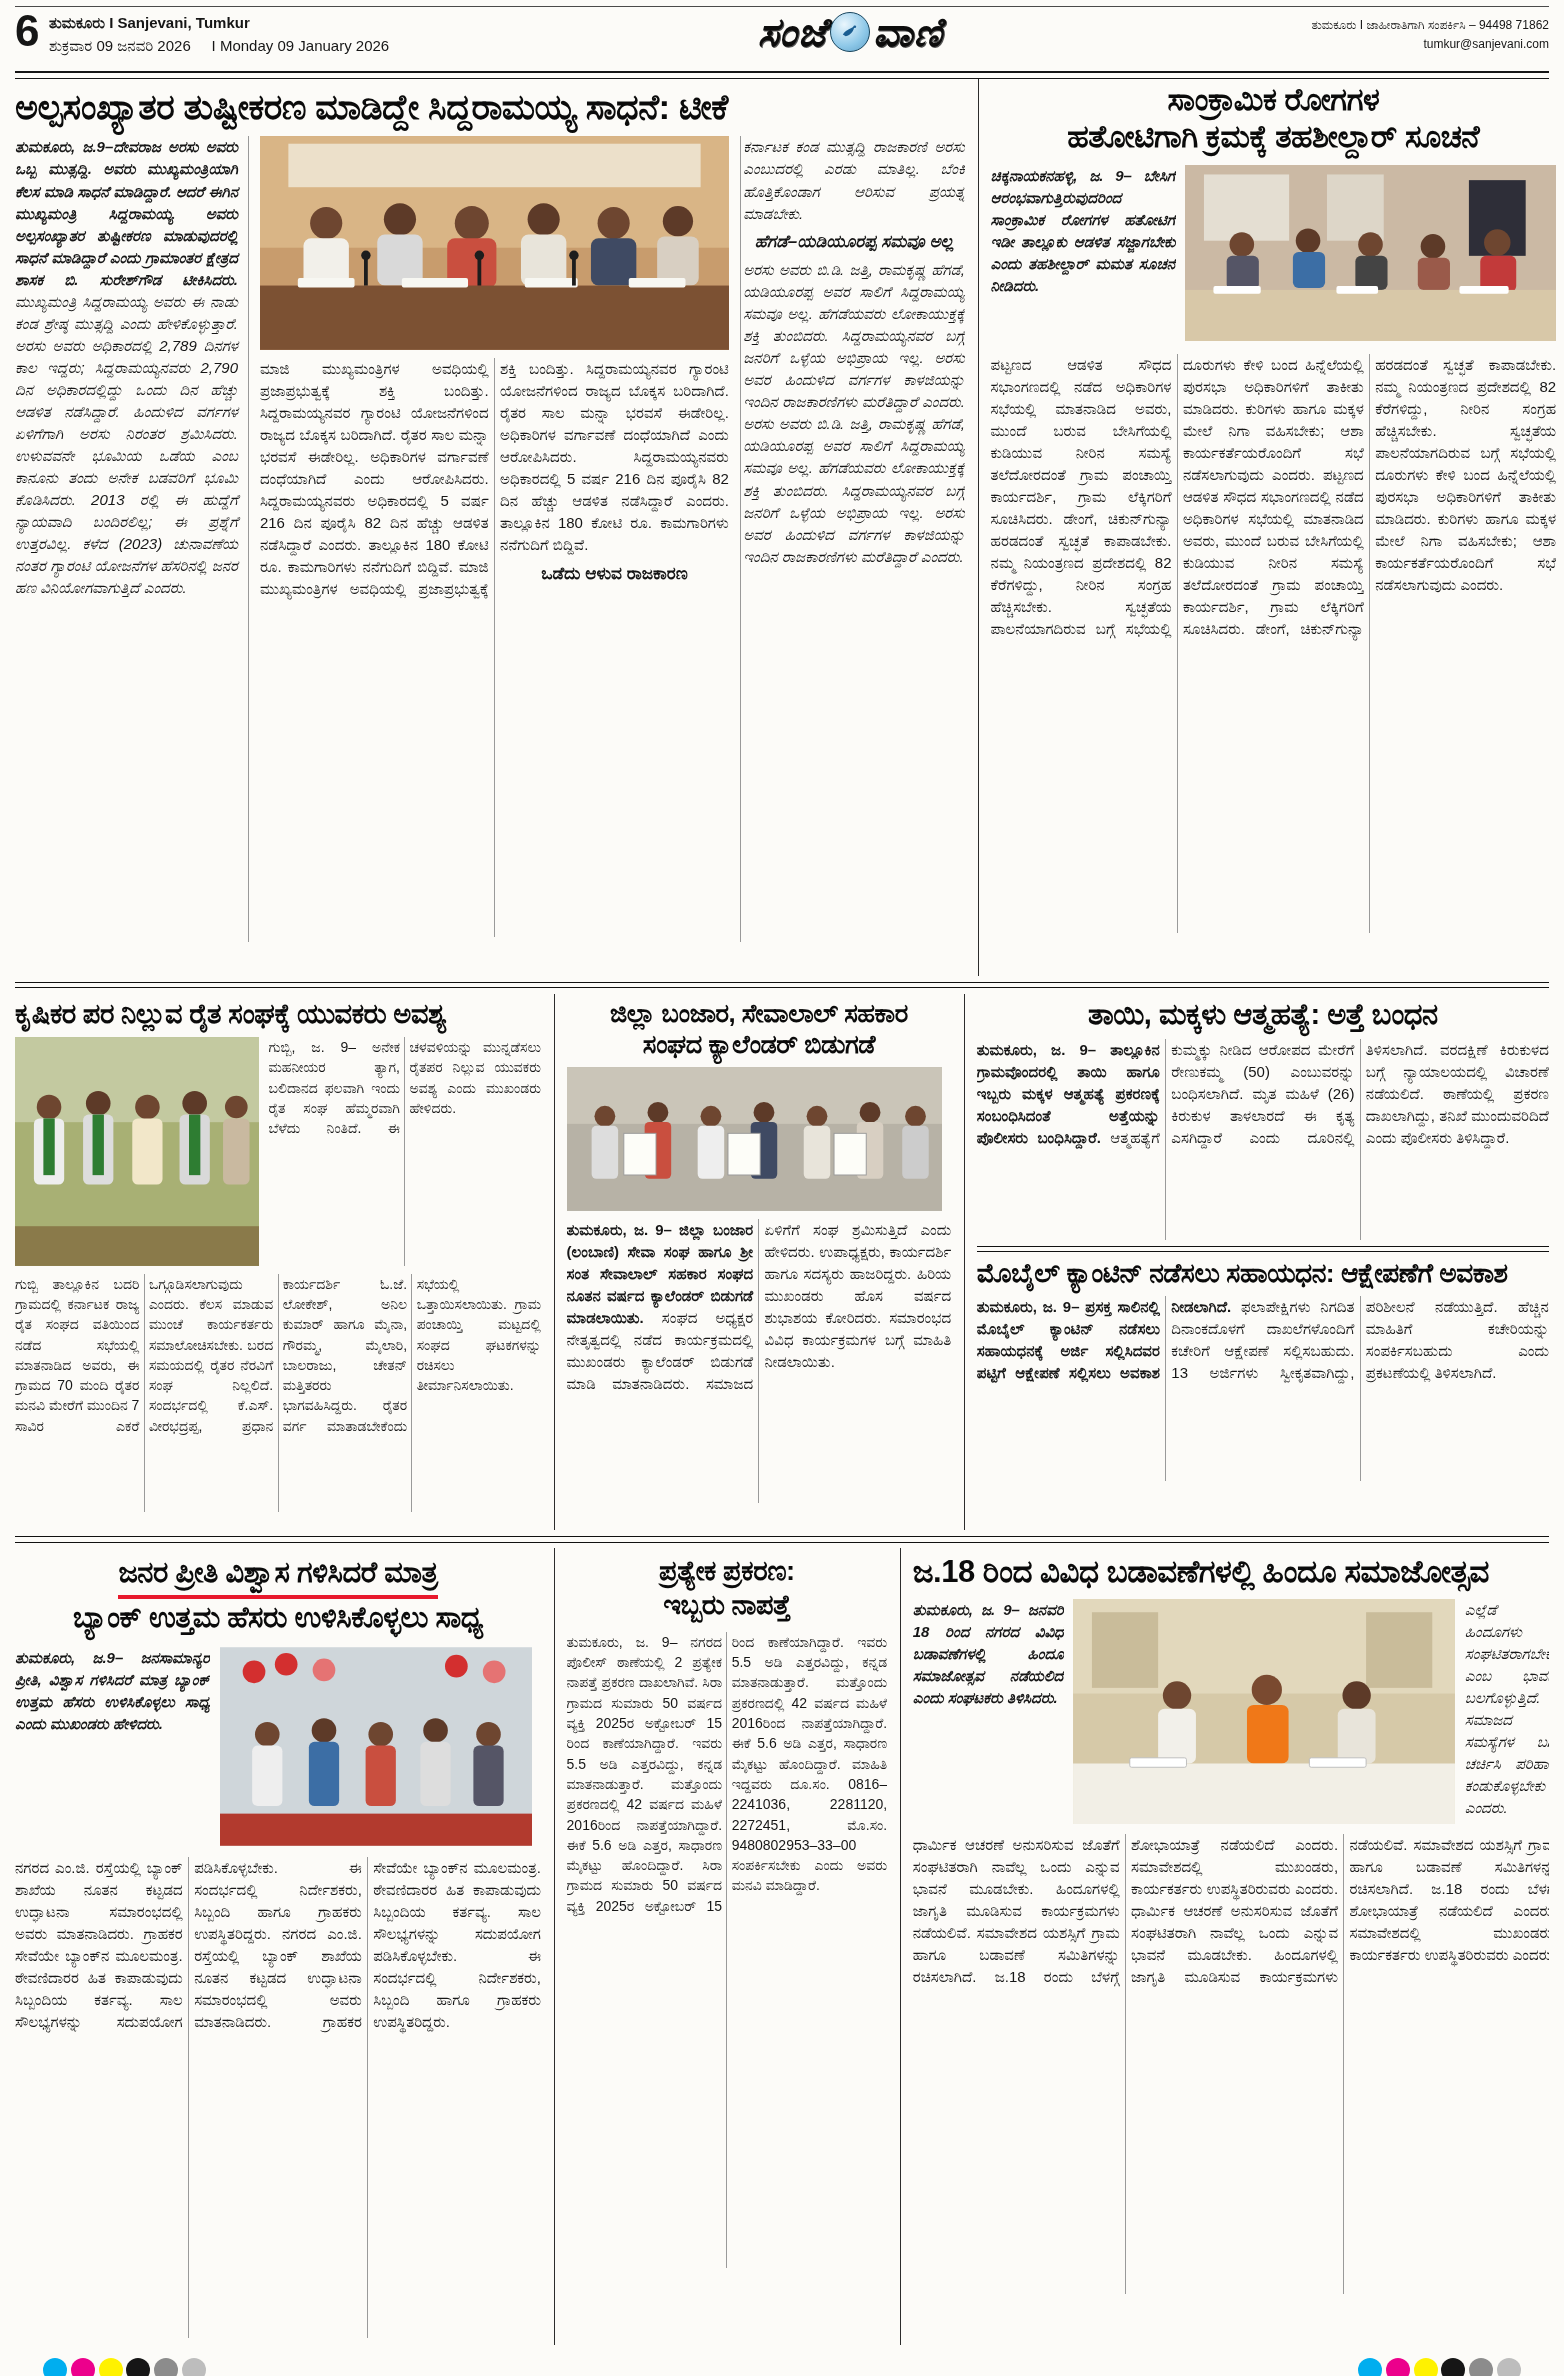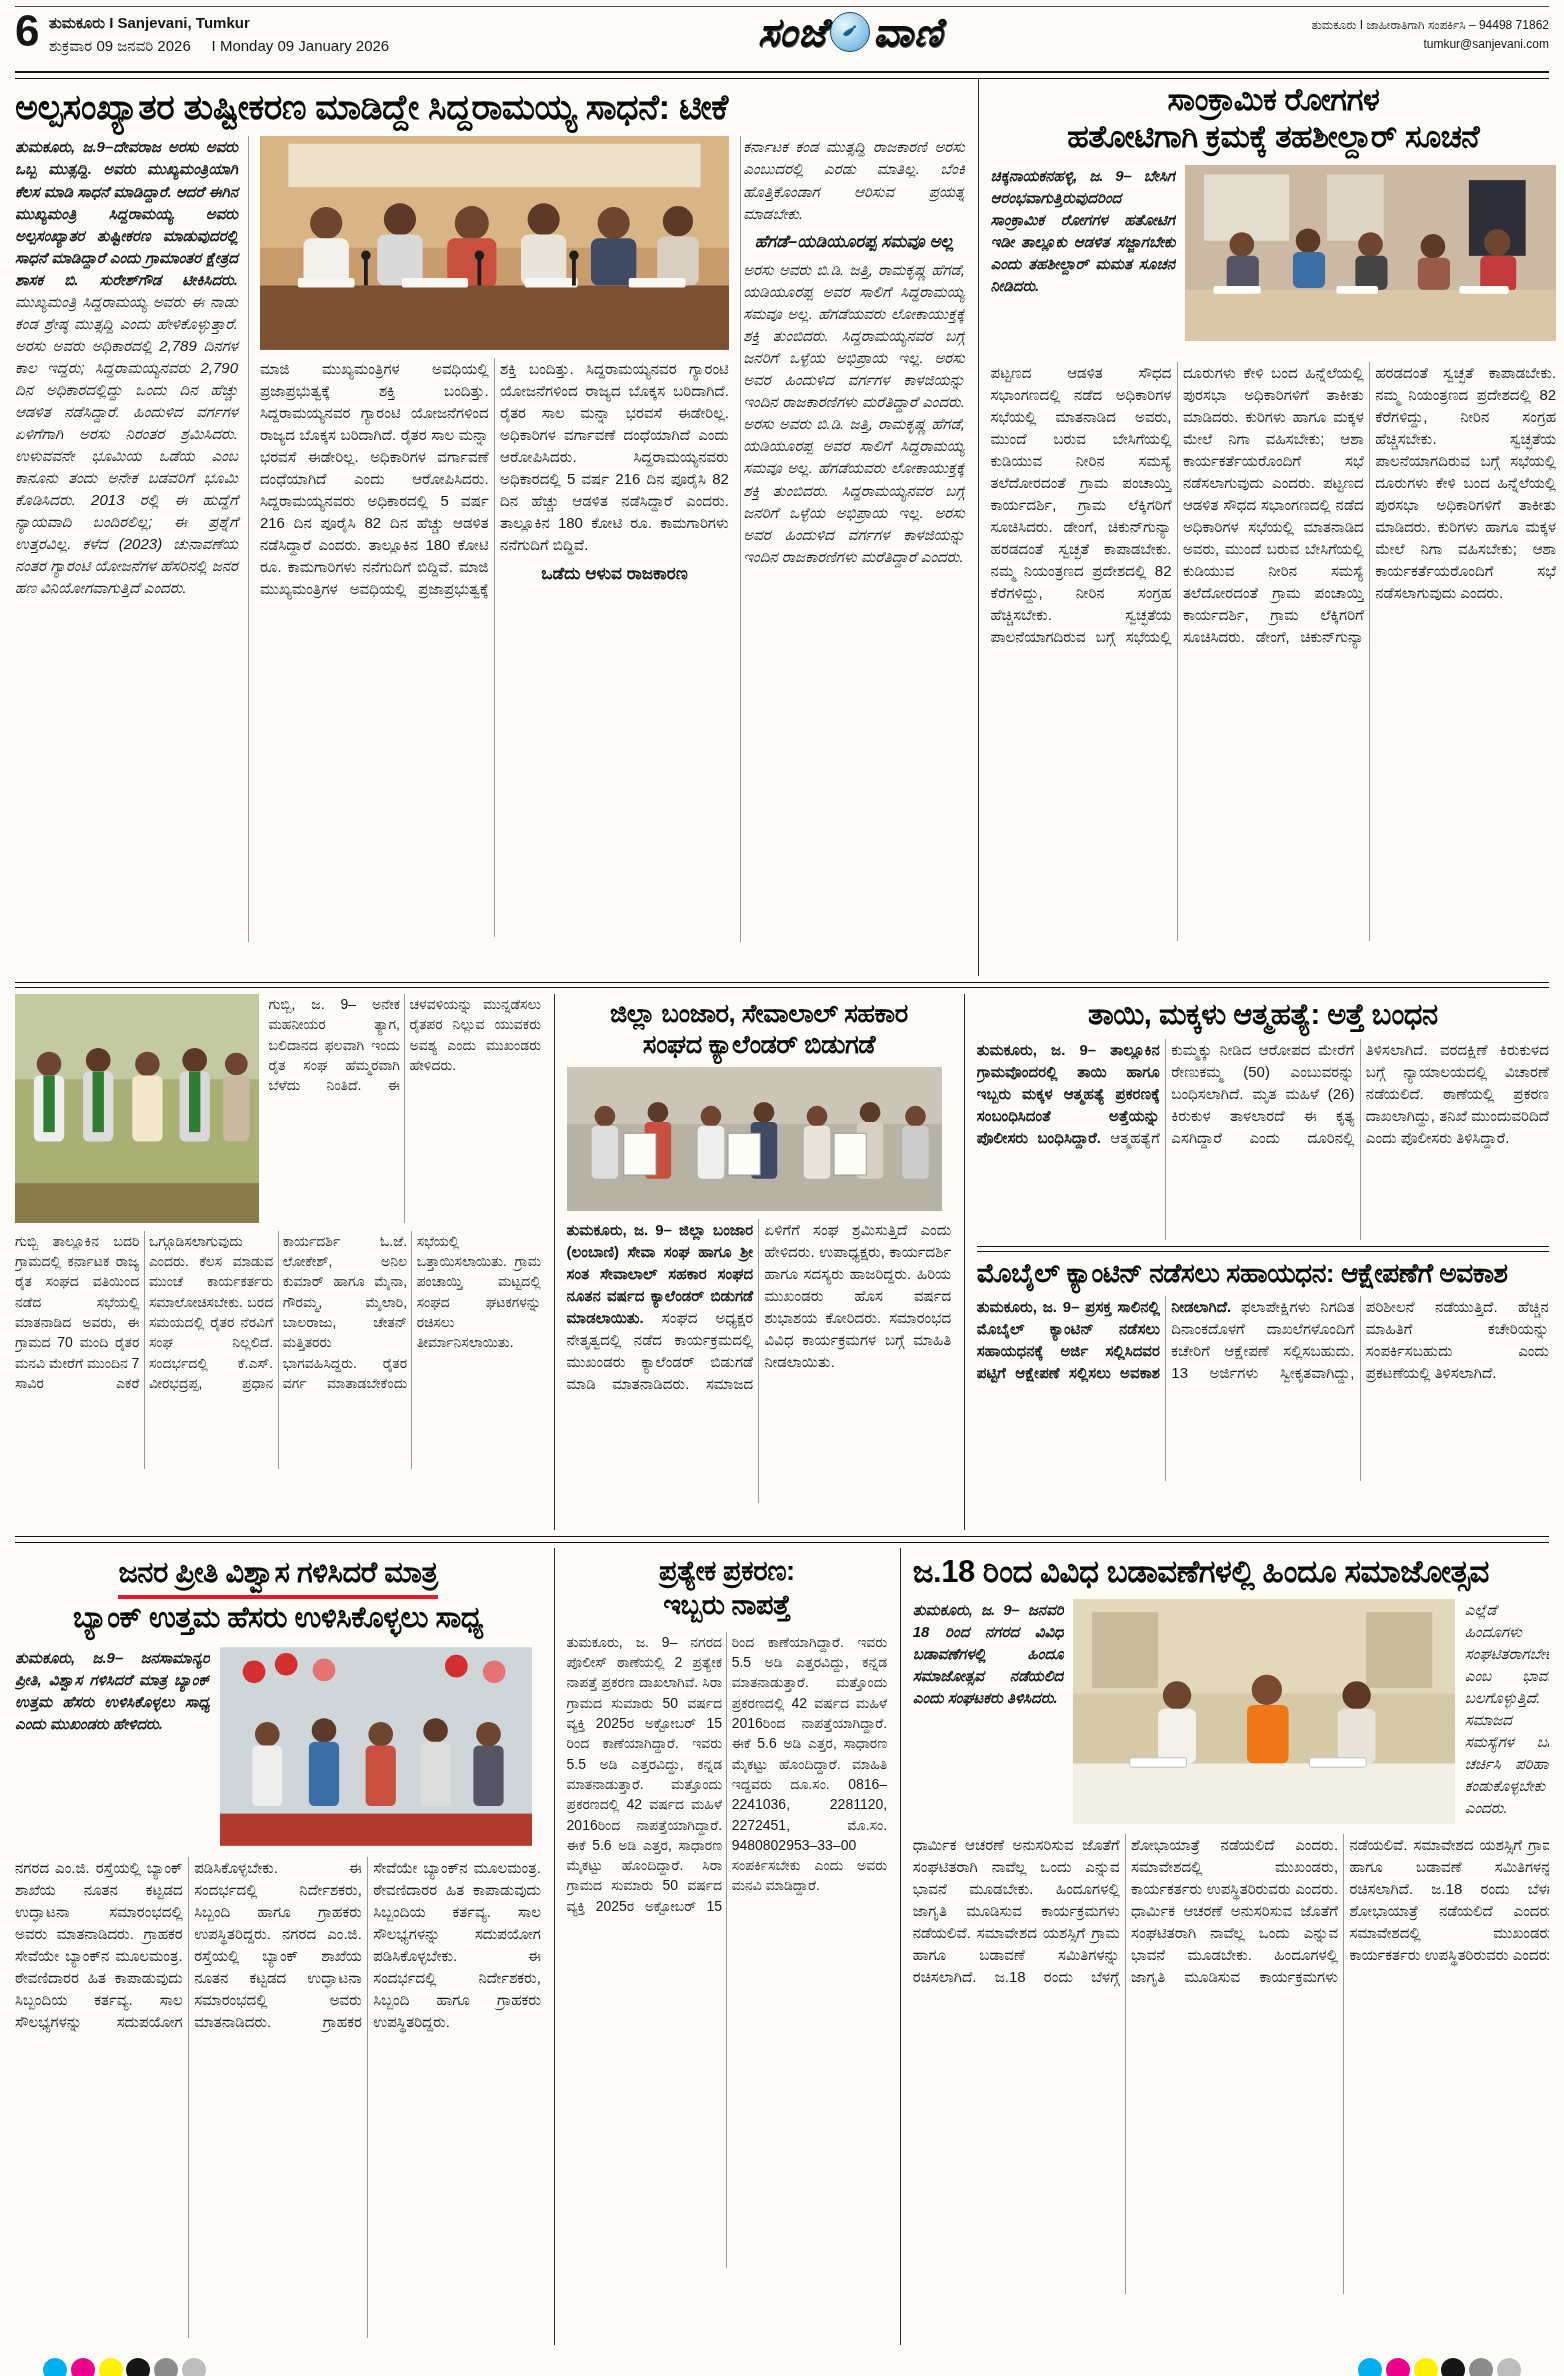--- a/index.html
+++ b/index.html
@@ -36,21 +36,21 @@
   .photo{display:block;}
   
   .top{display:grid;grid-template-columns:950px 1fr;column-gap:13.2px;height:897px;}
   .hlA{font-size:35px;line-height:1.15;margin:7.6px 0 9.5px;}
   .a-flex{display:flex;gap:11.4px;height:806px;overflow:hidden;}
   .a-col1{width:223px;flex:0 0 auto;border-right:0.9px solid #999;padding-right:9.5px;}
   .a-mid{width:469px;flex:0 0 auto;}
   .a-midcols{column-count:2;column-gap:11.4px;height:579px;overflow:hidden;margin-top:7.6px;}
   .a-col4{flex:1;border-left:0.9px solid #999;padding-left:2px;}
   .hlB{font-size:31px;line-height:1.2;text-align:center;margin:1.9px 0 9.5px;}
-  .b-row{display:flex;gap:9.5px;height:176px;overflow:hidden;margin-bottom:21px;}
+  .b-row{display:flex;gap:9.5px;height:176px;overflow:hidden;margin-bottom:13px;}
   .b-lead{width:185px;flex:0 0 auto;}
   .b-cols{column-count:3;column-gap:11.4px;height:579px;overflow:hidden;}
   
   .band2{display:grid;grid-template-columns:526px 397px 1fr;column-gap:13.2px;height:536px;overflow:hidden;}
   .hlB1{font-size:27.4px;line-height:1.15;margin:3.8px 0 7.6px;}
   .b1-row{display:flex;gap:9.5px;height:229px;overflow:hidden;}
   .b1-cols{column-count:2;column-gap:9.5px;height:229px;overflow:hidden;flex:1;}
   .b1-bot{column-count:4;column-gap:9.5px;height:238px;overflow:hidden;margin-top:7.6px;}
   .hlB2{font-size:25.6px;line-height:1.2;text-align:center;margin:3.8px 0 7.6px;}
   .b2-cols{column-count:2;column-gap:11.4px;height:284px;overflow:hidden;margin-top:7.6px;}
@@ -203,20 +203,21 @@
         <span>ಪಟ್ಟಣದ ಆಡಳಿತ ಸೌಧದ ಸಭಾಂಗಣದಲ್ಲಿ ನಡೆದ ಅಧಿಕಾರಿಗಳ ಸಭೆಯಲ್ಲಿ ಮಾತನಾಡಿದ ಅವರು, ಮುಂದೆ ಬರುವ ಬೇಸಿಗೆಯಲ್ಲಿ ಕುಡಿಯುವ ನೀರಿನ ಸಮಸ್ಯೆ ತಲೆದೋರದಂತೆ ಗ್ರಾಮ ಪಂಚಾಯ್ತಿ ಕಾರ್ಯದರ್ಶಿ, ಗ್ರಾಮ ಲೆಕ್ಕಿಗರಿಗೆ ಸೂಚಿಸಿದರು. ಡೇಂಗೆ, ಚಿಕುನ್‌ಗುನ್ಯಾ ಹರಡದಂತೆ ಸ್ವಚ್ಛತೆ ಕಾಪಾಡಬೇಕು. ನಮ್ಮ ನಿಯಂತ್ರಣದ ಪ್ರದೇಶದಲ್ಲಿ 82 ಕೆರೆಗಳಿದ್ದು, ನೀರಿನ ಸಂಗ್ರಹ ಹೆಚ್ಚಿಸಬೇಕು. ಸ್ವಚ್ಛತೆಯ ಪಾಲನೆಯಾಗದಿರುವ ಬಗ್ಗೆ ಸಭೆಯಲ್ಲಿ ದೂರುಗಳು ಕೇಳಿ ಬಂದ ಹಿನ್ನೆಲೆಯಲ್ಲಿ ಪುರಸಭಾ ಅಧಿಕಾರಿಗಳಿಗೆ ತಾಕೀತು ಮಾಡಿದರು. ಕುರಿಗಳು ಹಾಗೂ ಮಕ್ಕಳ ಮೇಲೆ ನಿಗಾ ವಹಿಸಬೇಕು; ಆಶಾ ಕಾರ್ಯಕರ್ತೆಯರೊಂದಿಗೆ ಸಭೆ ನಡೆಸಲಾಗುವುದು ಎಂದರು. ಪಟ್ಟಣದ ಆಡಳಿತ ಸೌಧದ ಸಭಾಂಗಣದಲ್ಲಿ ನಡೆದ ಅಧಿಕಾರಿಗಳ ಸಭೆಯಲ್ಲಿ ಮಾತನಾಡಿದ ಅವರು, ಮುಂದೆ ಬರುವ ಬೇಸಿಗೆಯಲ್ಲಿ ಕುಡಿಯುವ ನೀರಿನ ಸಮಸ್ಯೆ ತಲೆದೋರದಂತೆ ಗ್ರಾಮ ಪಂಚಾಯ್ತಿ ಕಾರ್ಯದರ್ಶಿ, ಗ್ರಾಮ ಲೆಕ್ಕಿಗರಿಗೆ ಸೂಚಿಸಿದರು. ಡೇಂಗೆ, ಚಿಕುನ್‌ಗುನ್ಯಾ ಹರಡದಂತೆ ಸ್ವಚ್ಛತೆ ಕಾಪಾಡಬೇಕು. ನಮ್ಮ ನಿಯಂತ್ರಣದ ಪ್ರದೇಶದಲ್ಲಿ 82 ಕೆರೆಗಳಿದ್ದು, ನೀರಿನ ಸಂಗ್ರಹ ಹೆಚ್ಚಿಸಬೇಕು. ಸ್ವಚ್ಛತೆಯ ಪಾಲನೆಯಾಗದಿರುವ ಬಗ್ಗೆ ಸಭೆಯಲ್ಲಿ ದೂರುಗಳು ಕೇಳಿ ಬಂದ ಹಿನ್ನೆಲೆಯಲ್ಲಿ ಪುರಸಭಾ ಅಧಿಕಾರಿಗಳಿಗೆ ತಾಕೀತು ಮಾಡಿದರು. ಕುರಿಗಳು ಹಾಗೂ ಮಕ್ಕಳ ಮೇಲೆ ನಿಗಾ ವಹಿಸಬೇಕು; ಆಶಾ ಕಾರ್ಯಕರ್ತೆಯರೊಂದಿಗೆ ಸಭೆ ನಡೆಸಲಾಗುವುದು ಎಂದರು. </span>
       </div>
     </div>
   </div>
 
   <div class="secrule"></div>
 
   <div class="band2">
 
     <div>
+      <div class="hl hlB1">ಕೃಷಿಕರ ಪರ ನಿಲ್ಲುವ ರೈತ ಸಂಘಕ್ಕೆ ಯುವಕರು ಅವಶ್ಯ </div>
       <div class="b1-row">
         <svg class="photo" width="244" height="229" viewBox="0 0 258 242">
           <rect width="258" height="242" fill="#a8b074"></rect>
           <rect width="258" height="90" fill="#c3c9a0"></rect>
           <g>
             <circle cx="36" cy="74" r="13" fill="#6e4630"></circle>
               <rect x="20" y="86" width="32" height="70" rx="6" fill="#eee"></rect>
               <rect x="30" y="86" width="12" height="60" fill="#2e7d32"></rect>
             <circle cx="88" cy="70" r="13" fill="#5d3a28"></circle>
               <rect x="72" y="82" width="32" height="74" rx="6" fill="#ddd"></rect>

